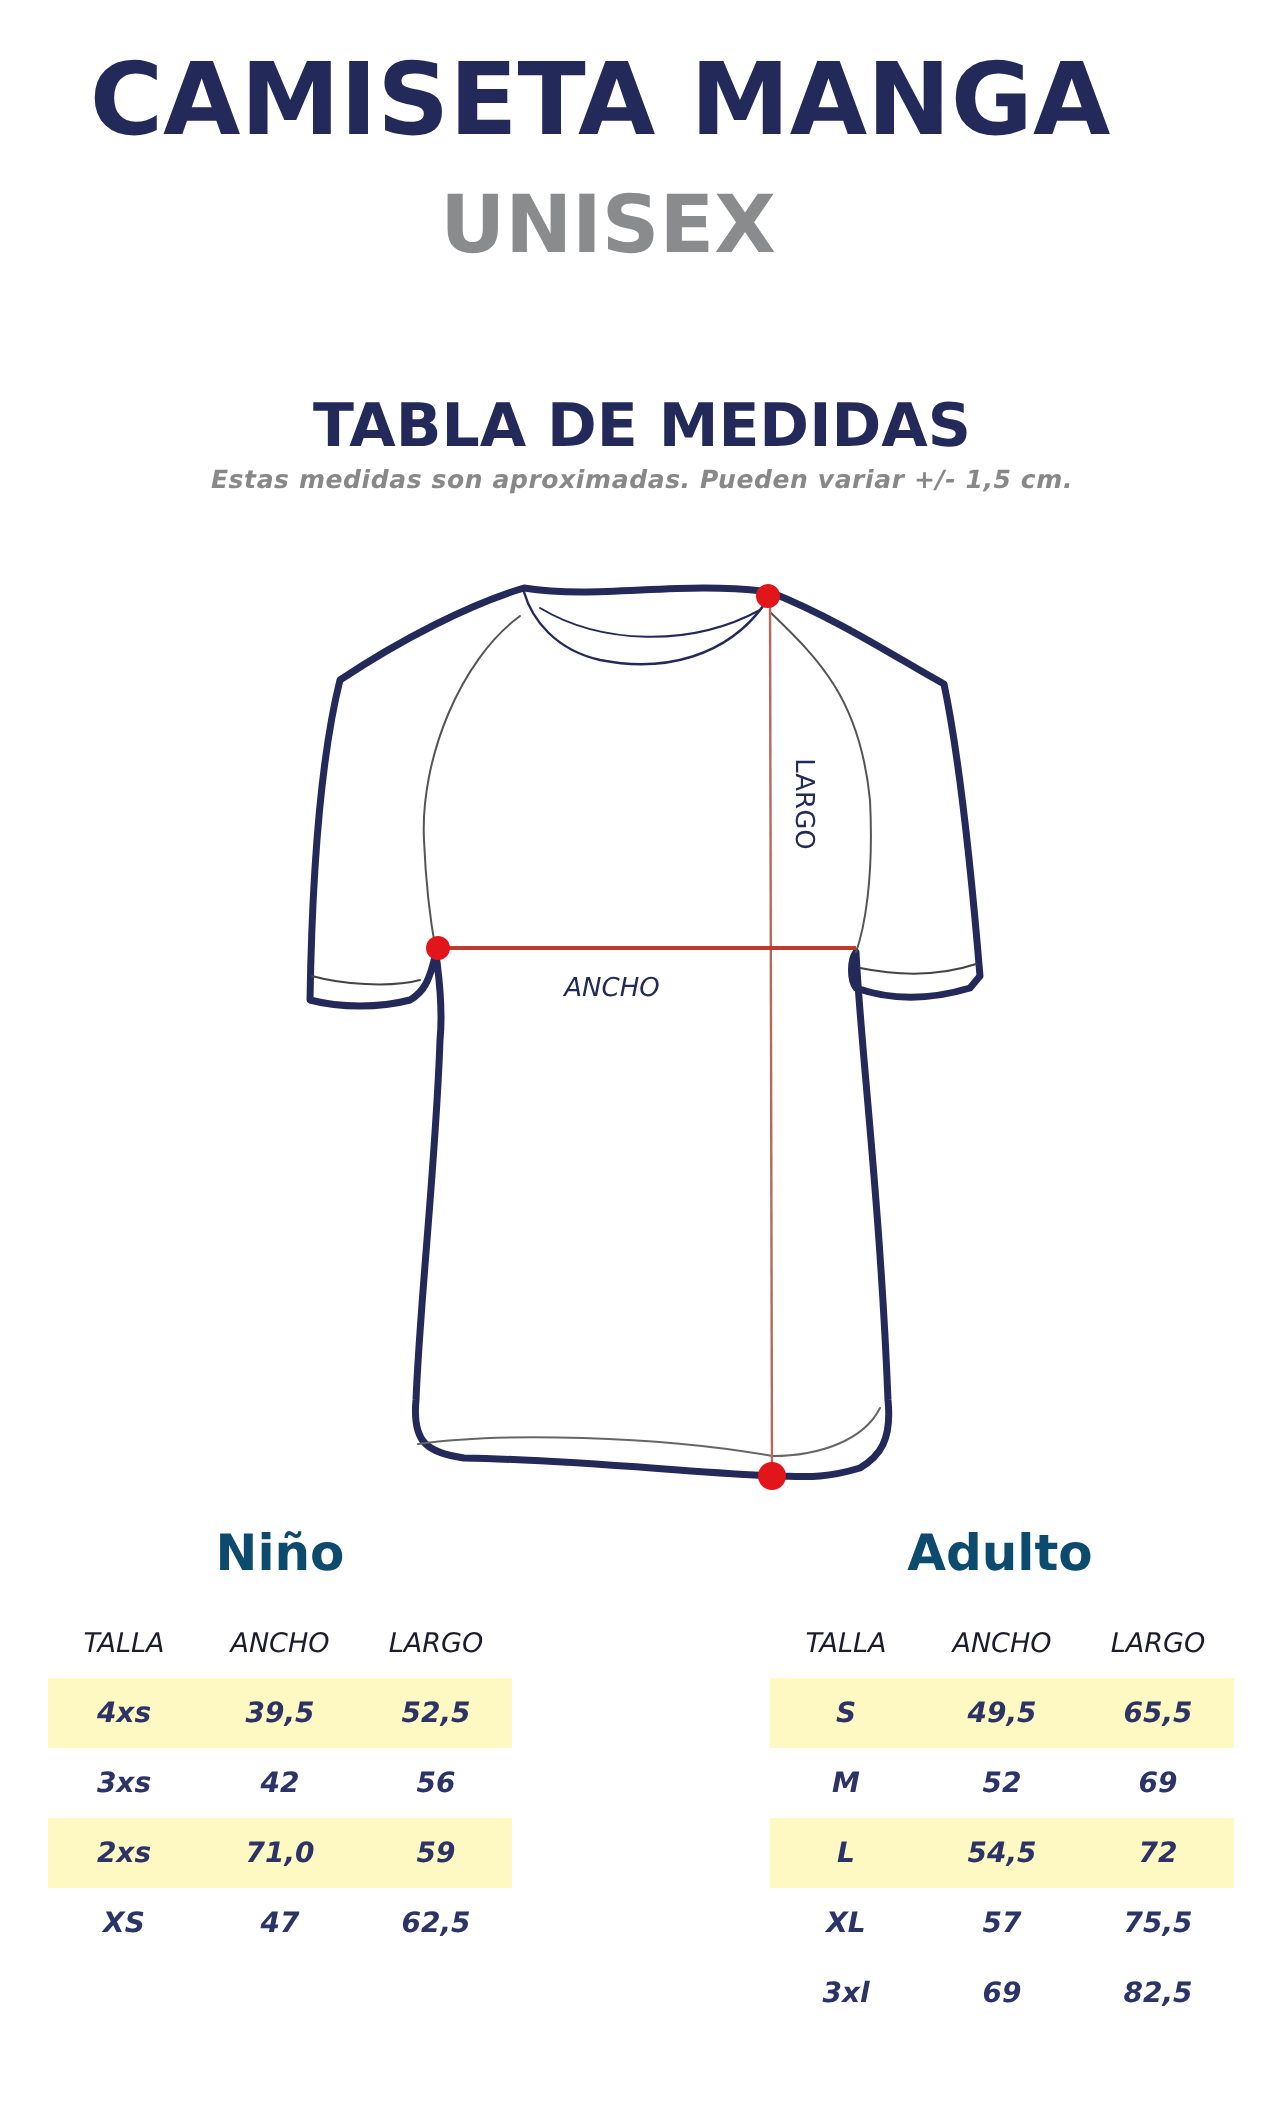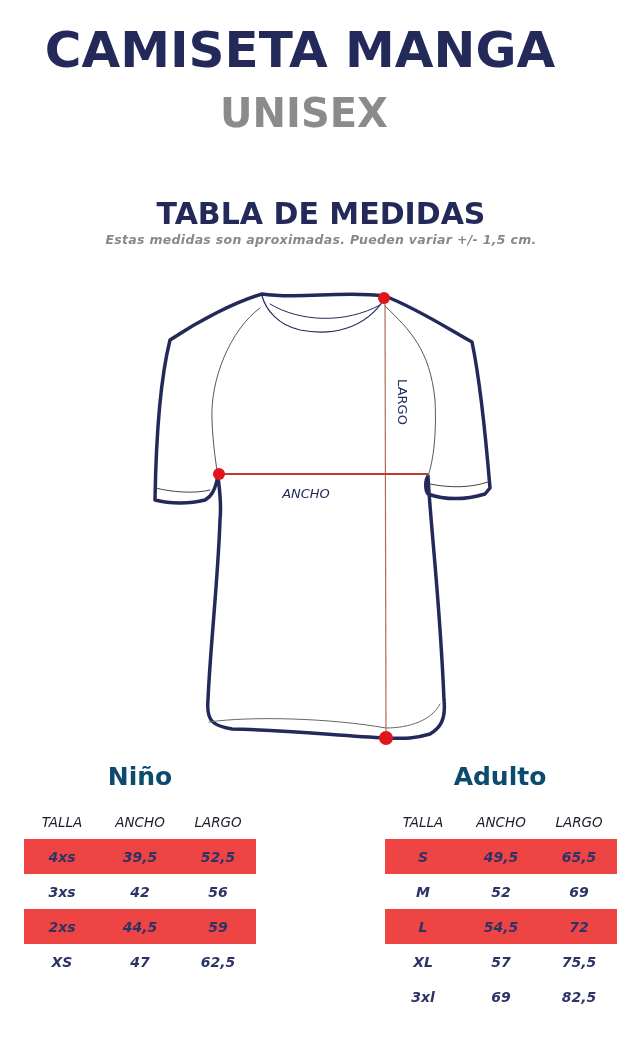--- a/index.html
+++ b/index.html
@@ -16,21 +16,21 @@
     font-weight: bold; font-size: 30px; color: #232a5a; line-height: 40px; }
   .note { left: 0; width: 642px; top: 232px; text-align: center;
     font-style: italic; font-weight: bold; font-size: 12.5px; color: #888888; letter-spacing: 0.3px; }
   svg.shirt { left: 0; top: 270px; }
   .section-title { font-weight: bold; font-size: 25px; color: #0c4a6e; text-align: center; line-height: 34px; }
   table.sizes { border-collapse: collapse; position: absolute; }
   table.sizes th, table.sizes td { font-style: italic; font-weight: normal; font-size: 14px;
     color: #232a5a; text-align: center; height: 35px; padding: 0; }
   table.sizes th { color: #1c1c2a; font-size: 13.5px; height: 35px; }
   table.sizes td { font-weight: bold; color: #2c3366; }
-  table.sizes tr.shade td { background: #ef4444; }
+  table.sizes tr.shade td { background: #fef9c3; }
 </style>
 </head>
 <body>
 
 <div class="abs title-main">CAMISETA MANGA</div>
 <div class="abs title-sub">UNISEX</div>
 
 <div class="abs table-title">TABLA DE MEDIDAS</div>
 <div class="abs note">Estas medidas son aproximadas. Pueden variar +/- 1,5 cm.</div>
 
@@ -75,21 +75,21 @@
       <td>39,5</td>
       <td>52,5</td>
     </tr>
     <tr>
       <td>3xs</td>
       <td>42</td>
       <td>56</td>
     </tr>
     <tr class="shade">
       <td>2xs</td>
-      <td>44,5</td>
+      <td>71,0</td>
       <td>59</td>
     </tr>
     <tr>
       <td>XS</td>
       <td>47</td>
       <td>62,5</td>
     </tr>
   </tbody>
 </table>
 

